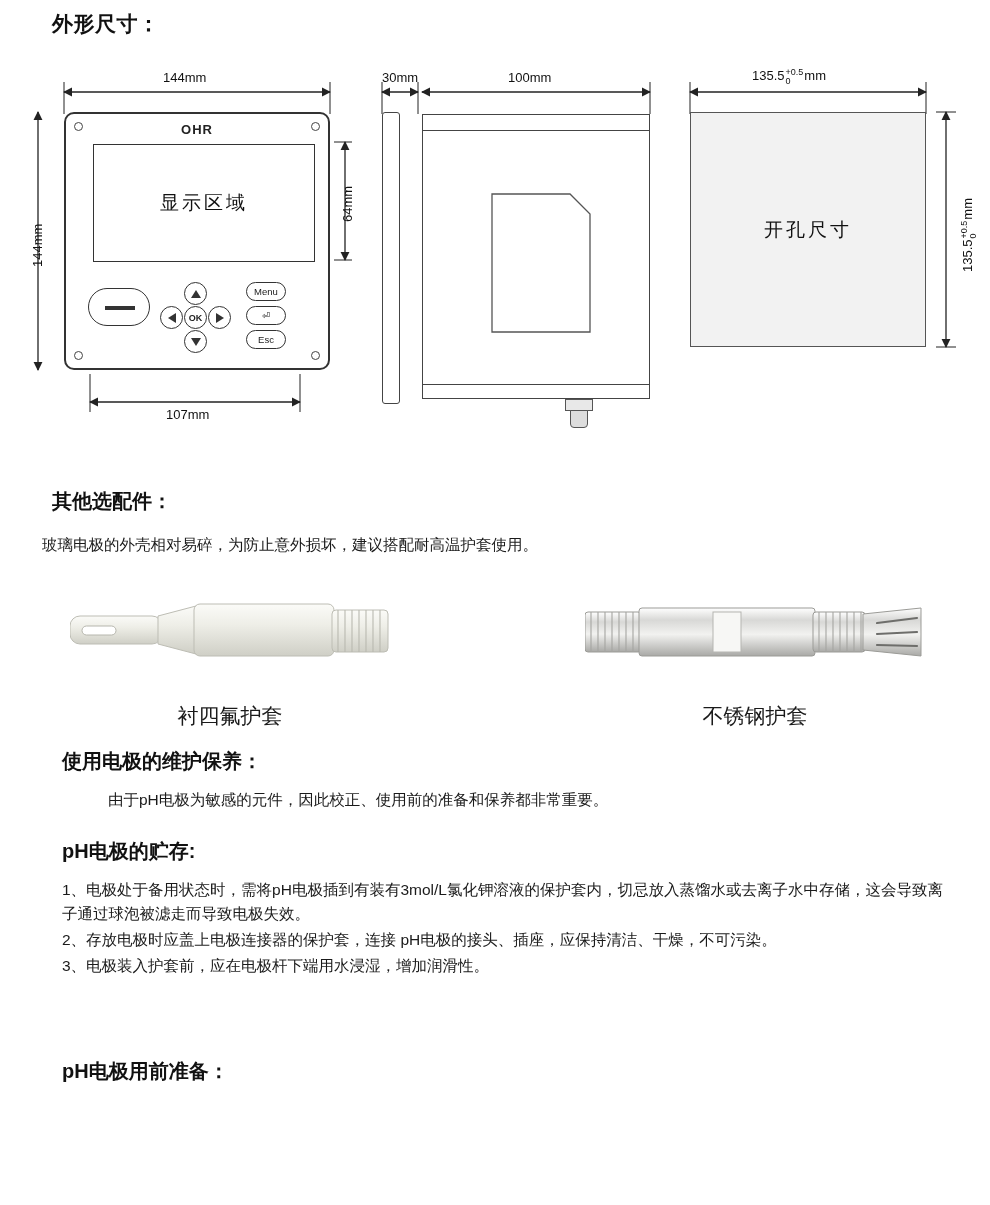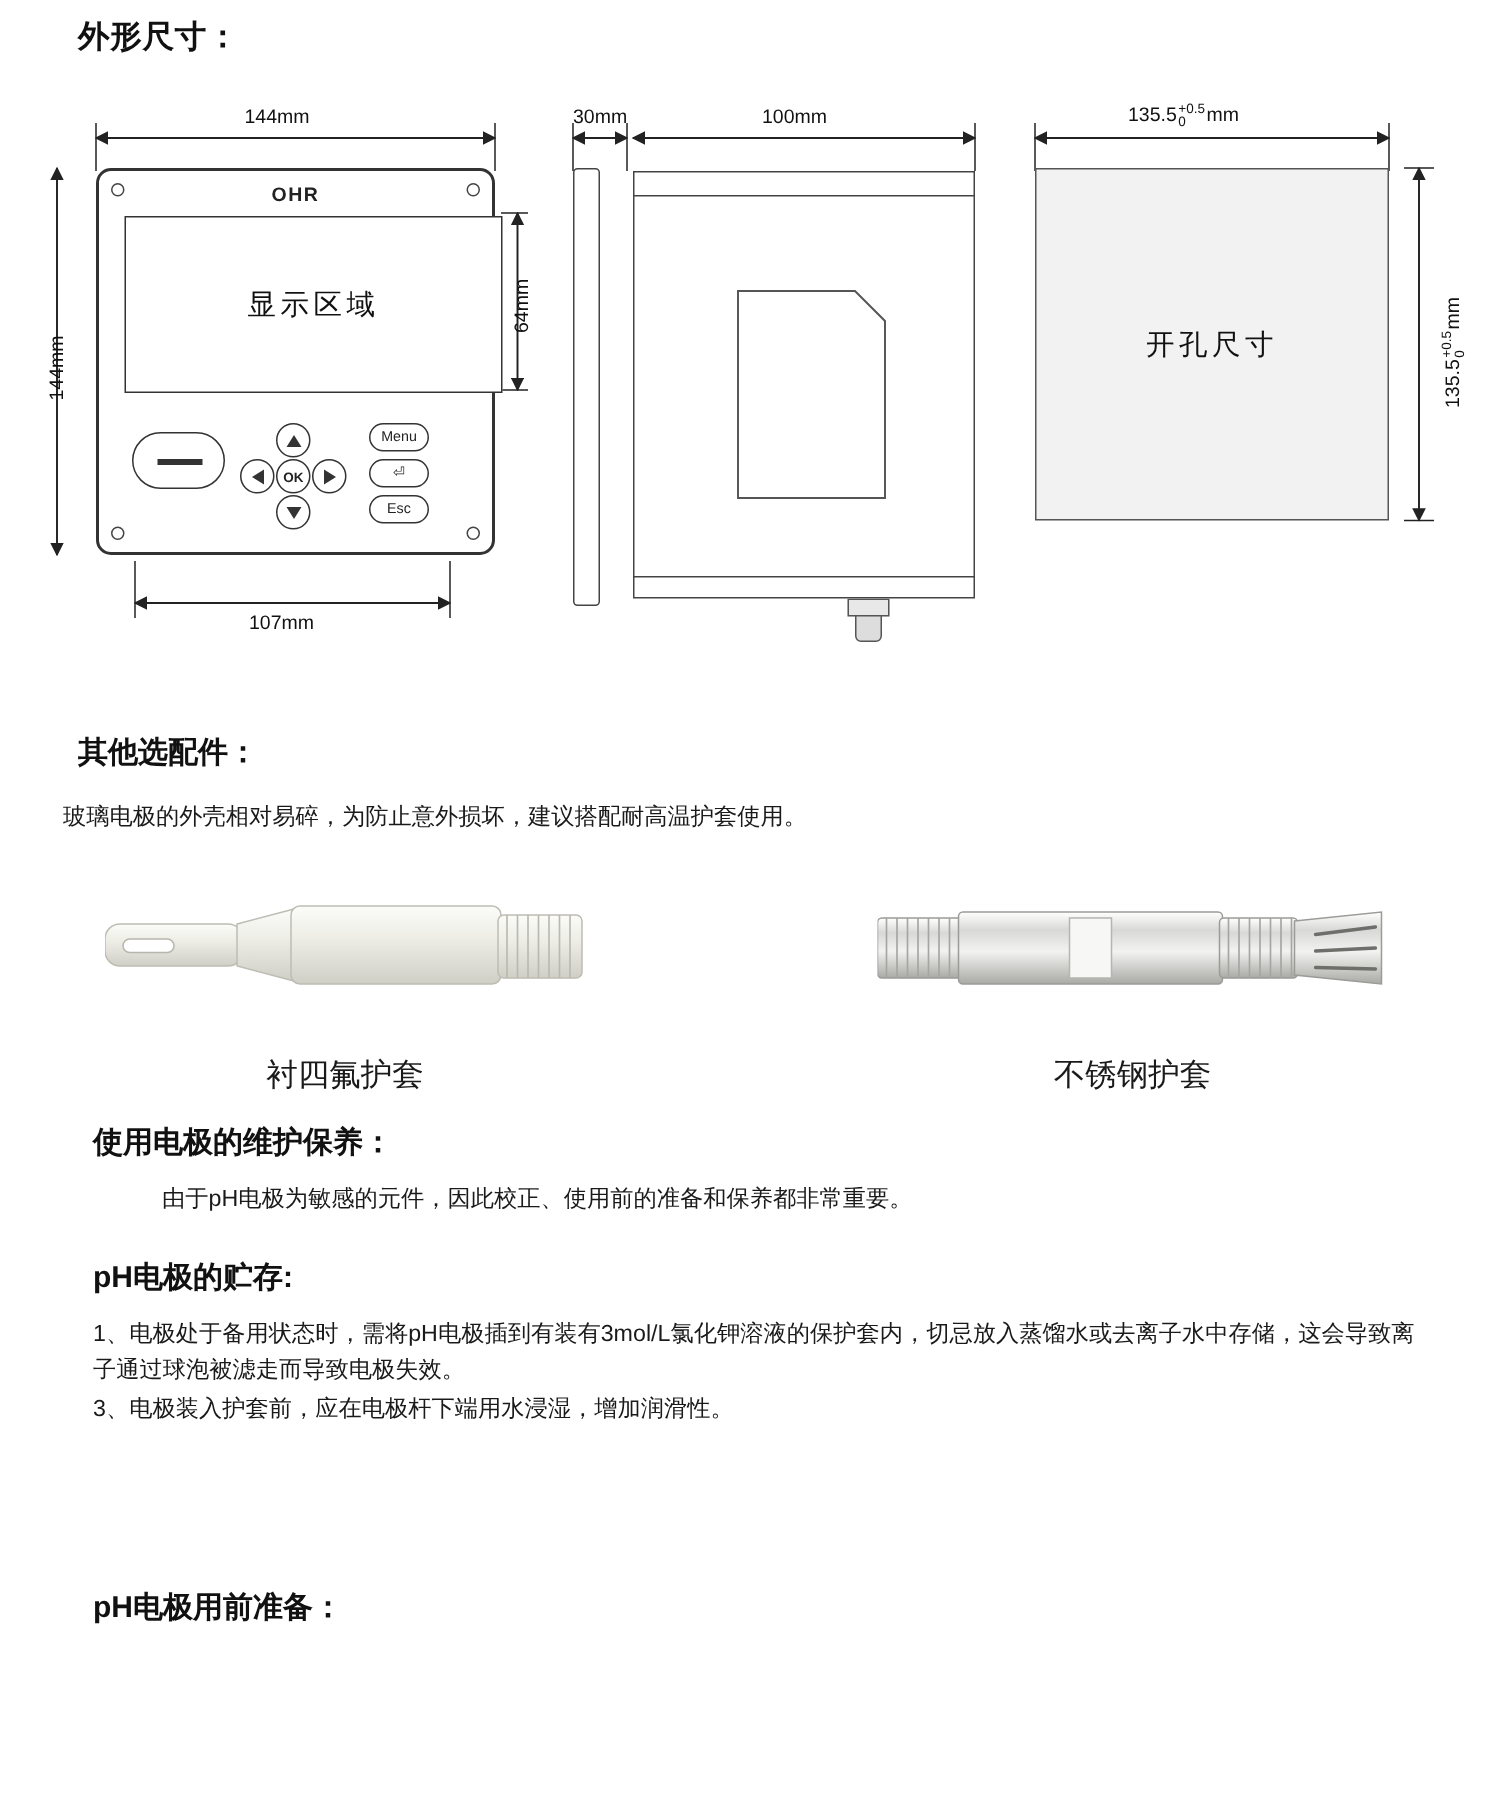--- a/index.html
+++ b/index.html
@@ -92,22 +92,22 @@
     position: absolute;
     left: 0; right: 0; top: 8px;
     text-align: center;
     font-size: 13px;
     font-weight: bold;
     letter-spacing: 1px;
     color: #222;
   }
   #screen-area {
     position: absolute;
-    left: 17px; top: 30px;
-    width: 252px; height: 118px;
+    left: 27px; top: 30px;
+    width: 222px; height: 118px;
     border: 1.5px solid #333;
     background: #fff;
     box-sizing: border-box;
     display: flex;
     align-items: center;
     justify-content: center;
     font-size: 19px;
     letter-spacing: 3px;
     color: #111;
   }
@@ -395,19 +395,20 @@
   <div class="sensor-caption" style="left:70px; top:702px; width:320px;">衬四氟护套</div>
   <div class="sensor-caption" style="left:585px; top:702px; width:340px;">不锈钢护套</div>
 
   <div class="abs h-sub" style="left:62px; top:748px;">使用电极的维护保养：</div>
   <div class="abs body-text" style="left:62px; top:788px; width:890px;margin-left:46px;">由于pH电极为敏感的元件，因此校正、使用前的准备和保养都非常重要。</div>
 
   <div class="abs h-sub" style="left:62px; top:838px;">pH电极的贮存:</div>
 
   <div class="abs" style="left:62px; top:878px; width:890px;">
     <div class="body-text num-line">1、电极处于备用状态时，需将pH电极插到有装有3mol/L氯化钾溶液的保护套内，切忌放入蒸馏水或去离子水中存储，这会导致离子通过球泡被滤走而导致电极失效。</div>
+    <div class="body-text num-line">2、存放电极时应盖上电极连接器的保护套，连接 pH电极的接头、插座，应保持清洁、干燥，不可污染。</div>
     <div class="body-text num-line">3、电极装入护套前，应在电极杆下端用水浸湿，增加润滑性。</div>
   </div>
 
   <div class="abs h-sub" style="left:62px; top:1058px;">pH电极用前准备：</div>
 
 
 </div>
 
 </body></html>

